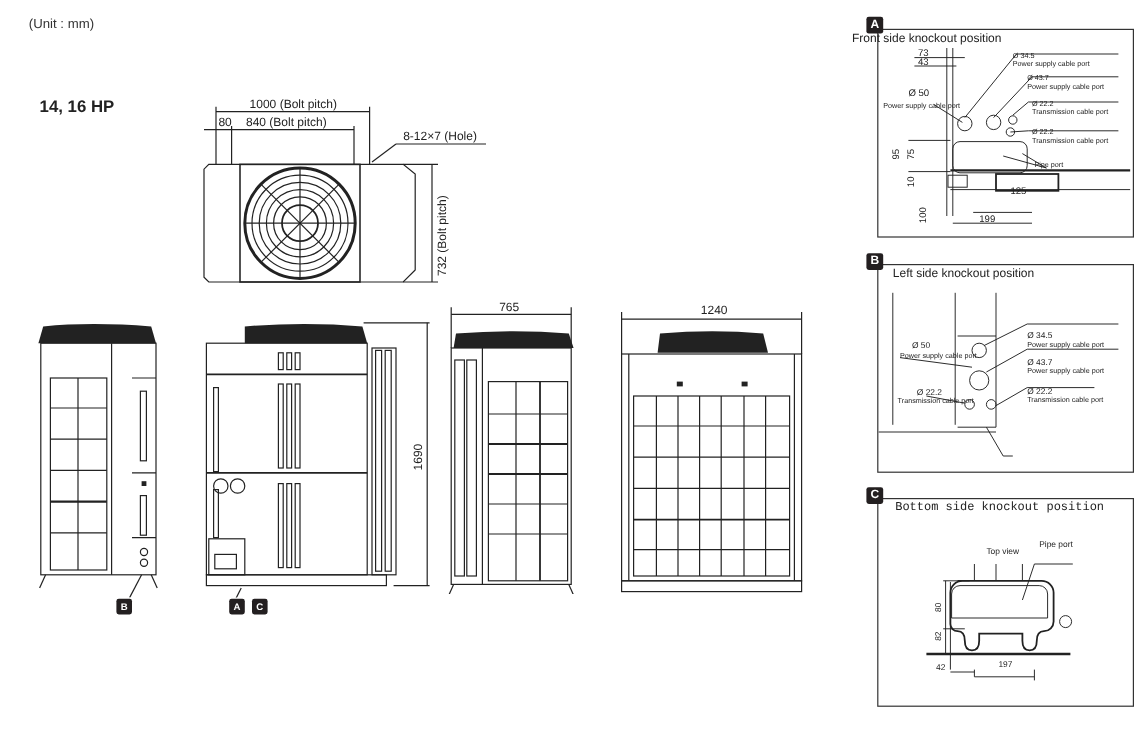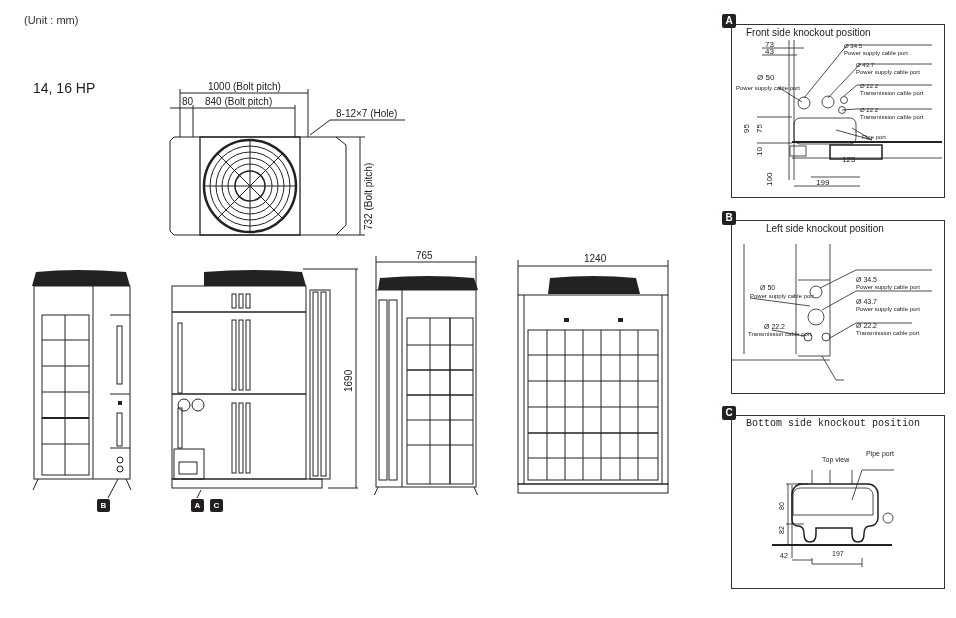--- a/index.html
+++ b/index.html
@@ -1,19 +1,19 @@
 <!DOCTYPE html>
 <html><head>
 <meta charset="utf-8">
 <style>
   html,body{margin:0;padding:0;background:#fff;}
   body{width:956px;height:618px;position:relative;overflow:hidden;font-family:"Liberation Sans",sans-serif;color:#222;}
   .abs{position:absolute;}
   .unit{left:24px;top:14px;font-size:11px;color:#333;}
-  .hp{left:33px;top:80px;font-size:14px;font-weight:normal;color:#222;}
+  .hp{left:33px;top:80px;font-size:14px;font-weight:bold;color:#222;}
   svg text{font-family:"Liberation Sans",sans-serif;}
   .panel{position:absolute;border:1px solid #333;background:#fff;}
   .badge{position:absolute;width:14px;height:14px;background:#231f20;color:#fff;font-size:10px;font-weight:bold;text-align:center;line-height:14px;border-radius:2px;}
   .ptitle{position:absolute;font-size:10px;color:#222;}
   .lbl-badge{position:absolute;width:13px;height:13px;background:#231f20;color:#fff;font-size:8px;font-weight:bold;text-align:center;line-height:13px;border-radius:2px;}
 </style>
 </head>
 <body>
 
 <div class="abs unit">(Unit : mm)</div>
@@ -165,21 +165,21 @@
     <line x1="14" y1="208" x2="144" y2="208"></line>
     <rect x="4" y="234" width="150" height="9"></rect>
   </g>
   <rect x="50" y="68" width="5" height="4" fill="#222"></rect>
     <rect x="104" y="68" width="5" height="4" fill="#222"></rect>
   <text x="70" y="12" font-size="10" fill="#222">1240</text>
 </svg>
 
 <div class="panel" style="left:731px;top:24px;width:212px;height:172px;"></div>
 <div class="badge" style="left:722px;top:14px;">A</div>
-<div class="ptitle" style="left:746px;top:27px;">Front side knockout position</div>
+<div class="ptitle" style="left:710px;top:27px;">Front side knockout position</div>
 <svg class="abs" style="left:732px;top:40px;" width="210" height="155">
   <g stroke="#222" fill="none" stroke-width="0.8">
     <line x1="57" y1="0" x2="57" y2="140"></line>
       <line x1="62" y1="0" x2="62" y2="140"></line>
     <line x1="30" y1="8" x2="72" y2="8"></line>
       <line x1="30" y1="15" x2="65" y2="15"></line>
     <circle cx="72" cy="63" r="6"></circle>
       <circle cx="96" cy="62" r="6"></circle>
       <circle cx="112" cy="60" r="3.5"></circle>
       <circle cx="110" cy="70" r="3.5"></circle>
@@ -224,21 +224,21 @@
     <text x="128" y="55">Transmission cable port</text>
     <text x="128" y="72">Ø 22.2</text>
     <text x="128" y="79">Transmission cable port</text>
     <text x="4" y="50">Power supply cable port</text>
     <text x="130" y="99">Pipe port</text>
   </g>
 </svg>
 
 <div class="panel" style="left:731px;top:220px;width:212px;height:172px;"></div>
 <div class="badge" style="left:722px;top:211px;">B</div>
-<div class="ptitle" style="left:766px;top:223px;">Left side knockout position</div>
+<div class="ptitle" style="left:744px;top:223px;">Left side knockout position</div>
 <svg class="abs" style="left:732px;top:240px;" width="210" height="150">
   <g stroke="#222" fill="none" stroke-width="0.8">
     <line x1="12" y1="4" x2="12" y2="114"></line>
       <line x1="64" y1="4" x2="64" y2="114"></line>
     <line x1="98" y1="4" x2="98" y2="116"></line>
     <line x1="66" y1="40" x2="98" y2="40"></line>
       <line x1="66" y1="116" x2="98" y2="116"></line>
     <line x1="0" y1="120" x2="98" y2="120"></line>
     <circle cx="84" cy="52" r="6"></circle>
       <circle cx="84" cy="77" r="8"></circle>

